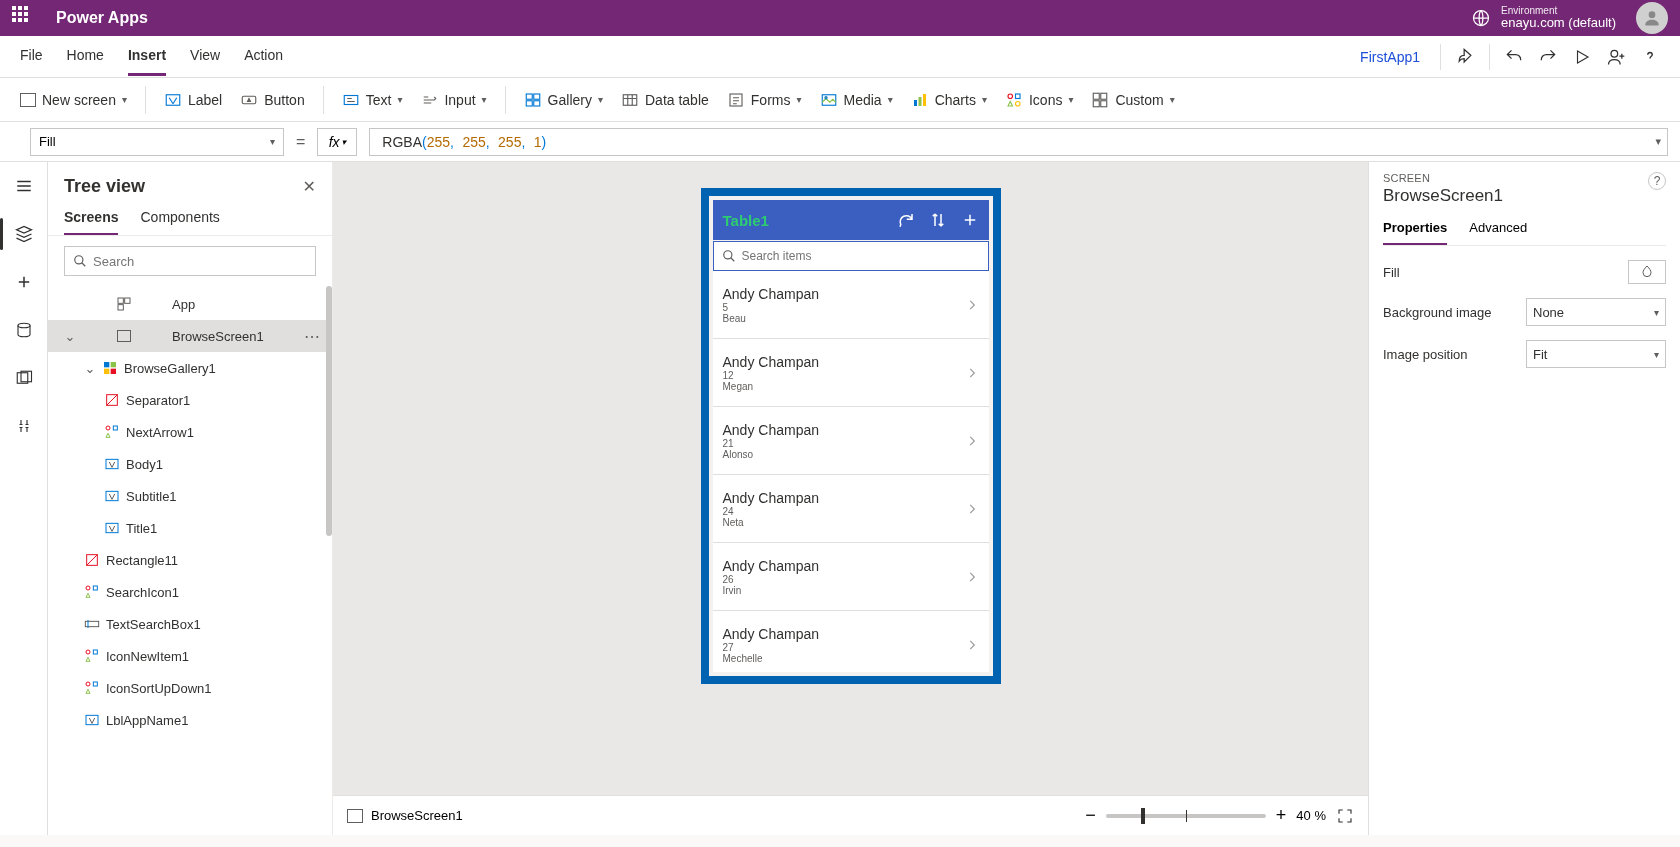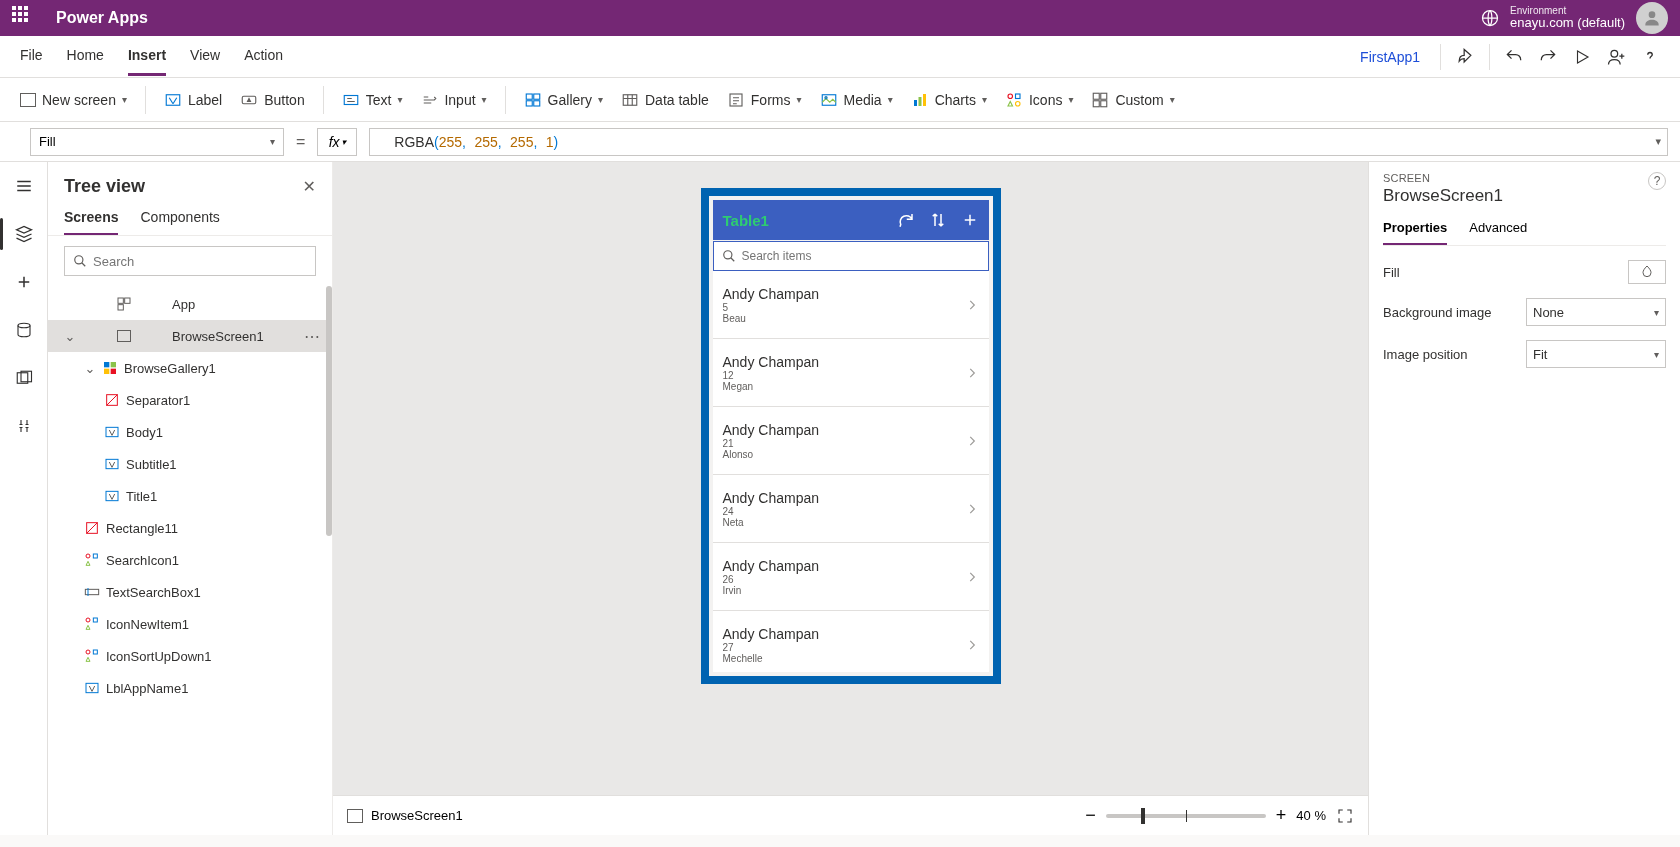--- a/index.html
+++ b/index.html
@@ -3,21 +3,21 @@
 <meta charset="utf-8">
 <style>
 * { box-sizing: border-box; margin: 0; padding: 0; font-family: "Segoe UI", sans-serif; }
 body { width: 1680px; height: 847px; overflow: hidden; background: #faf9f8; }
 
 
 .top-header { height: 36px; background: #742774; display: flex; align-items: center; color: white; padding: 0 12px; }
 .waffle { width: 24px; height: 24px; display: grid; grid-template-columns: repeat(3,4px); grid-template-rows: repeat(3,4px); gap: 2px; margin-right: 20px; cursor: pointer; }
 .waffle span { background: white; }
 .app-title { font-size: 16px; font-weight: 600; flex: 1; }
-.env-block { display: flex; align-items: center; gap: 10px; margin-right: 11px; }
+.env-block { display: flex; align-items: center; gap: 10px; margin-right: 20px; }
 .env-icon { width: 20px; height: 20px; }
 .env-text { display: flex; flex-direction: column; line-height: 1.1; }
 .env-text small { font-size: 10px; opacity: 0.9; }
 .env-text span { font-size: 13px; }
 .avatar { width: 32px; height: 32px; border-radius: 50%; background: #d0d0d0; display: flex; align-items: center; justify-content: center; }
 
 
 .menu-bar { height: 42px; background: #fff; border-bottom: 1px solid #e1dfdd; display: flex; align-items: center; padding: 0 20px; }
 .menu-left { display: flex; gap: 24px; }
 .menu-item { font-size: 14px; color: #323130; cursor: pointer; padding: 10px 0; }
@@ -32,21 +32,21 @@
 .tool-btn { display: flex; align-items: center; gap: 6px; font-size: 14px; color: #323130; cursor: pointer; }
 .tool-btn .chev { font-size: 10px; color: #605e5c; }
 .tool-btn svg, .tool-btn .ico { width: 18px; height: 18px; }
 .tb-divider { width: 1px; height: 28px; background: #e1dfdd; }
 
 
 .formula-bar { height: 40px; background: #fff; border-bottom: 1px solid #e1dfdd; display: flex; align-items: center; padding: 0 12px 0 30px; gap: 12px; }
 .prop-select { width: 254px; height: 28px; border: 1px solid #c8c6c4; display: flex; align-items: center; padding: 0 8px; background: #fff; font-size: 13px; justify-content: space-between; cursor: pointer; }
 .eq { font-size: 16px; color: #605e5c; }
 .fx-box { width: 40px; height: 28px; border: 1px solid #c8c6c4; display: flex; align-items: center; justify-content: center; font-style: italic; font-size: 14px; background: #fff; cursor: pointer; gap: 2px;}
-.formula-input { flex: 1; height: 28px; border: 1px solid #c8c6c4; padding: 0 24px; font-family: Consolas, monospace; font-size: 14px; display: flex; align-items: center; background: #fff; position: relative; }
+.formula-input { flex: 1; height: 28px; border: 1px solid #c8c6c4; padding: 0 12px; font-family: Consolas, monospace; font-size: 14px; display: flex; align-items: center; background: #fff; position: relative; }
 .formula-input .fn { color: #323130; }
 .formula-input .paren { color: #0078d4; }
 .formula-input .num { color: #b46900; }
 .formula-input .expand { position: absolute; right: 6px; color: #605e5c; font-size: 11px; cursor: pointer; }
 
 
 .main { display: flex; height: calc(100% - 48px - 42px - 44px - 40px); }
 
 
 .left-rail { width: 48px; background: #fff; border-right: 1px solid #e1dfdd; display: flex; flex-direction: column; align-items: center; padding-top: 12px; gap: 24px; }
@@ -398,20 +398,30 @@
           <span>BrowseGallery1</span>
         </div>
       <div class="tree-node pad3">
           <span class="ico">
             <svg width="16" height="16" viewBox="0 0 24 24" fill="none" stroke="#e81123" stroke-width="1.5">
               <rect x="4" y="4" width="16" height="16"></rect>
               <path d="M4 20L20 4"></path>
             </svg>
           </span>
           <span>Separator1</span>
+        </div>
+      <div class="tree-node pad3">
+          <span class="ico">
+            <svg width="16" height="16" viewBox="0 0 24 24" fill="none" stroke-width="1.5">
+              <circle cx="6" cy="6" r="3" stroke="#e81123"></circle>
+              <rect x="14" y="3" width="6" height="6" stroke="#0078d4"></rect>
+              <path d="M6 14l3 6H3l3-6z" stroke="#8bc34a"></path>
+            </svg>
+          </span>
+          <span>NextArrow1</span>
         </div>
       <div class="tree-node pad3">
           <span class="ico">
             <svg width="16" height="16" viewBox="0 0 24 24" fill="none" stroke="#0078d4" stroke-width="1.5">
               <rect x="3" y="5" width="18" height="14"></rect>
               <path d="M8 9l4 8 4-8" stroke="#605e5c"></path>
             </svg>
           </span>
           <span>Body1</span>
         </div>

